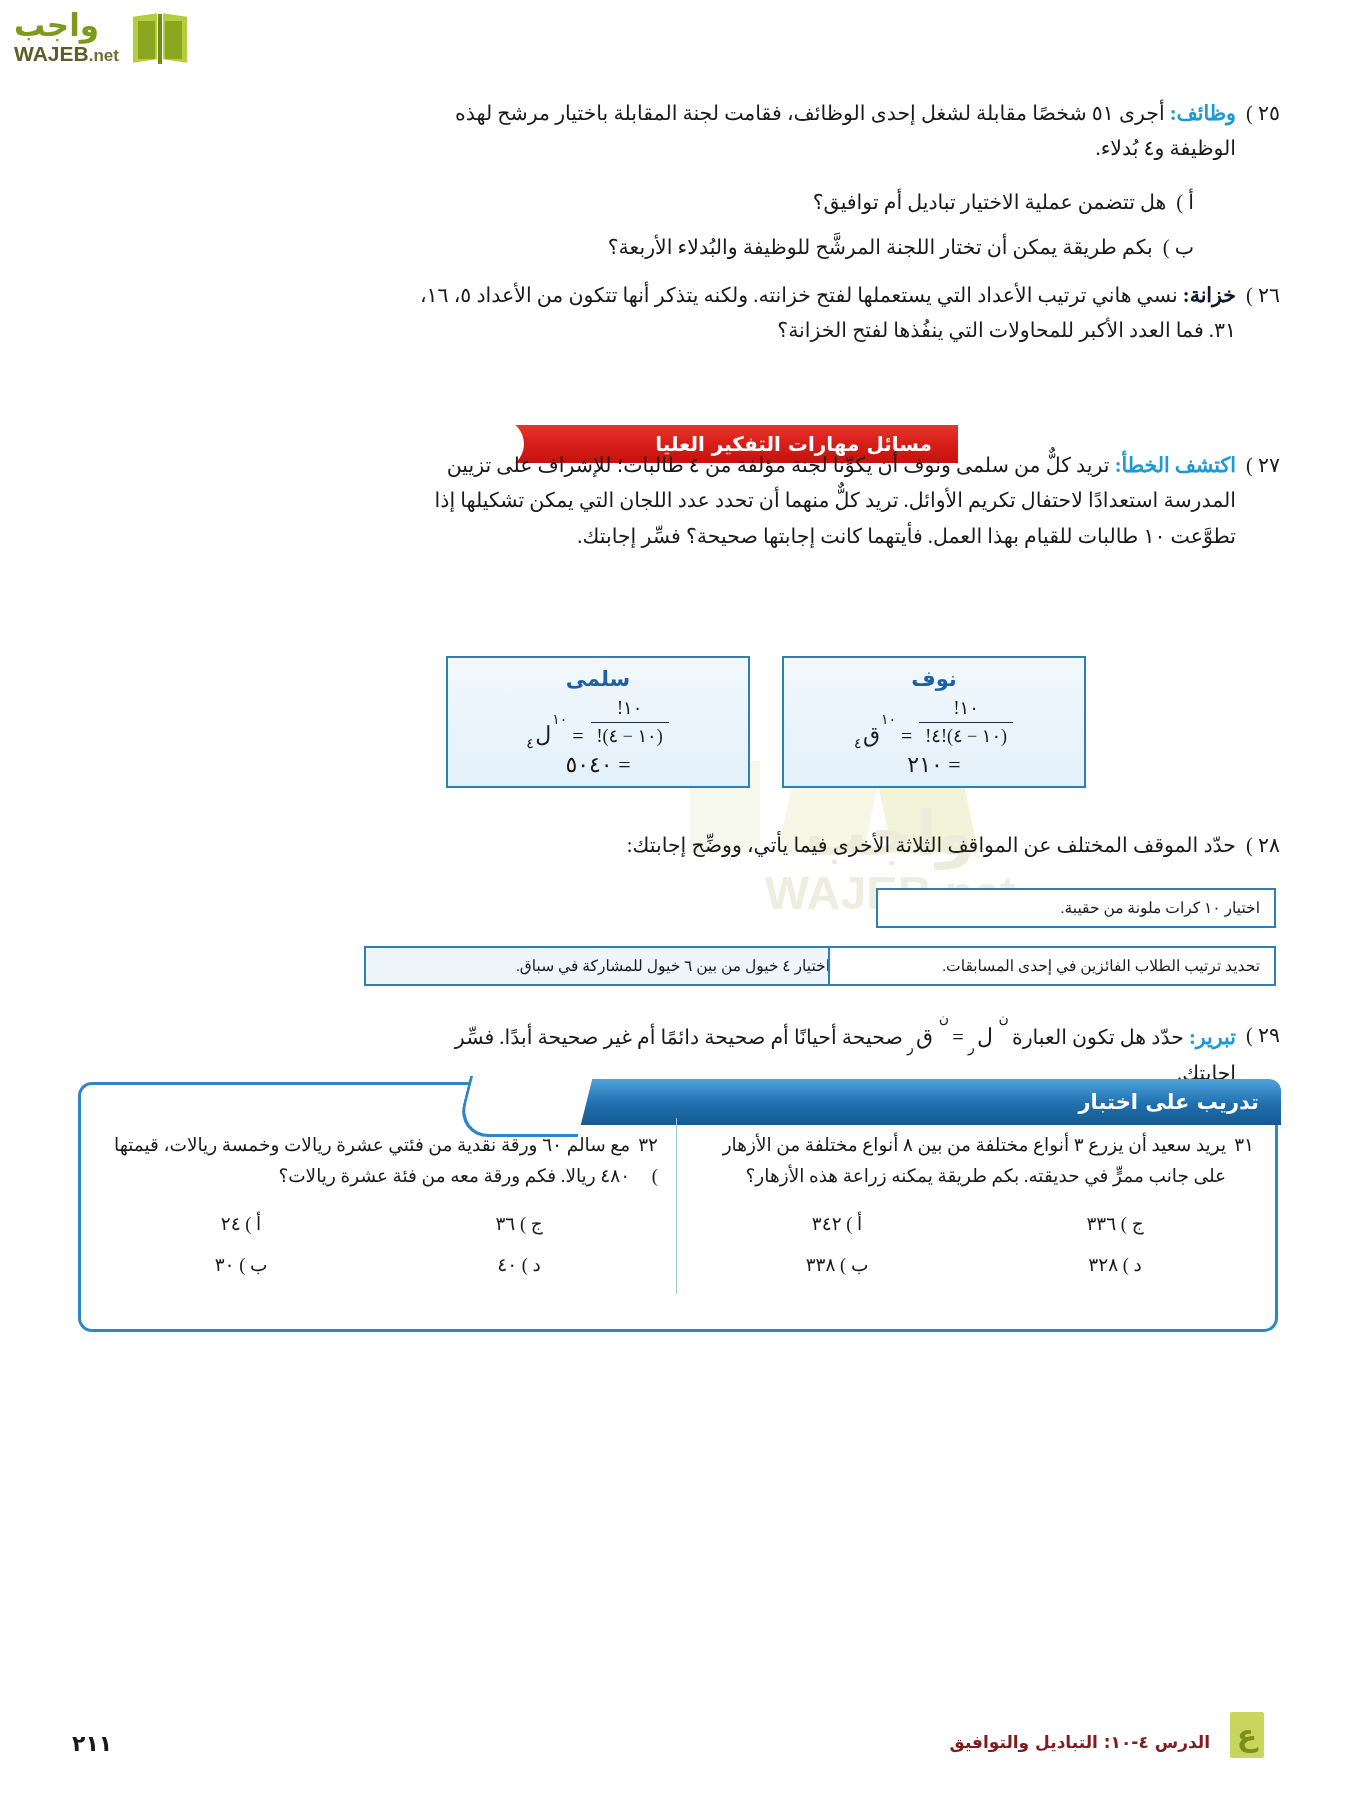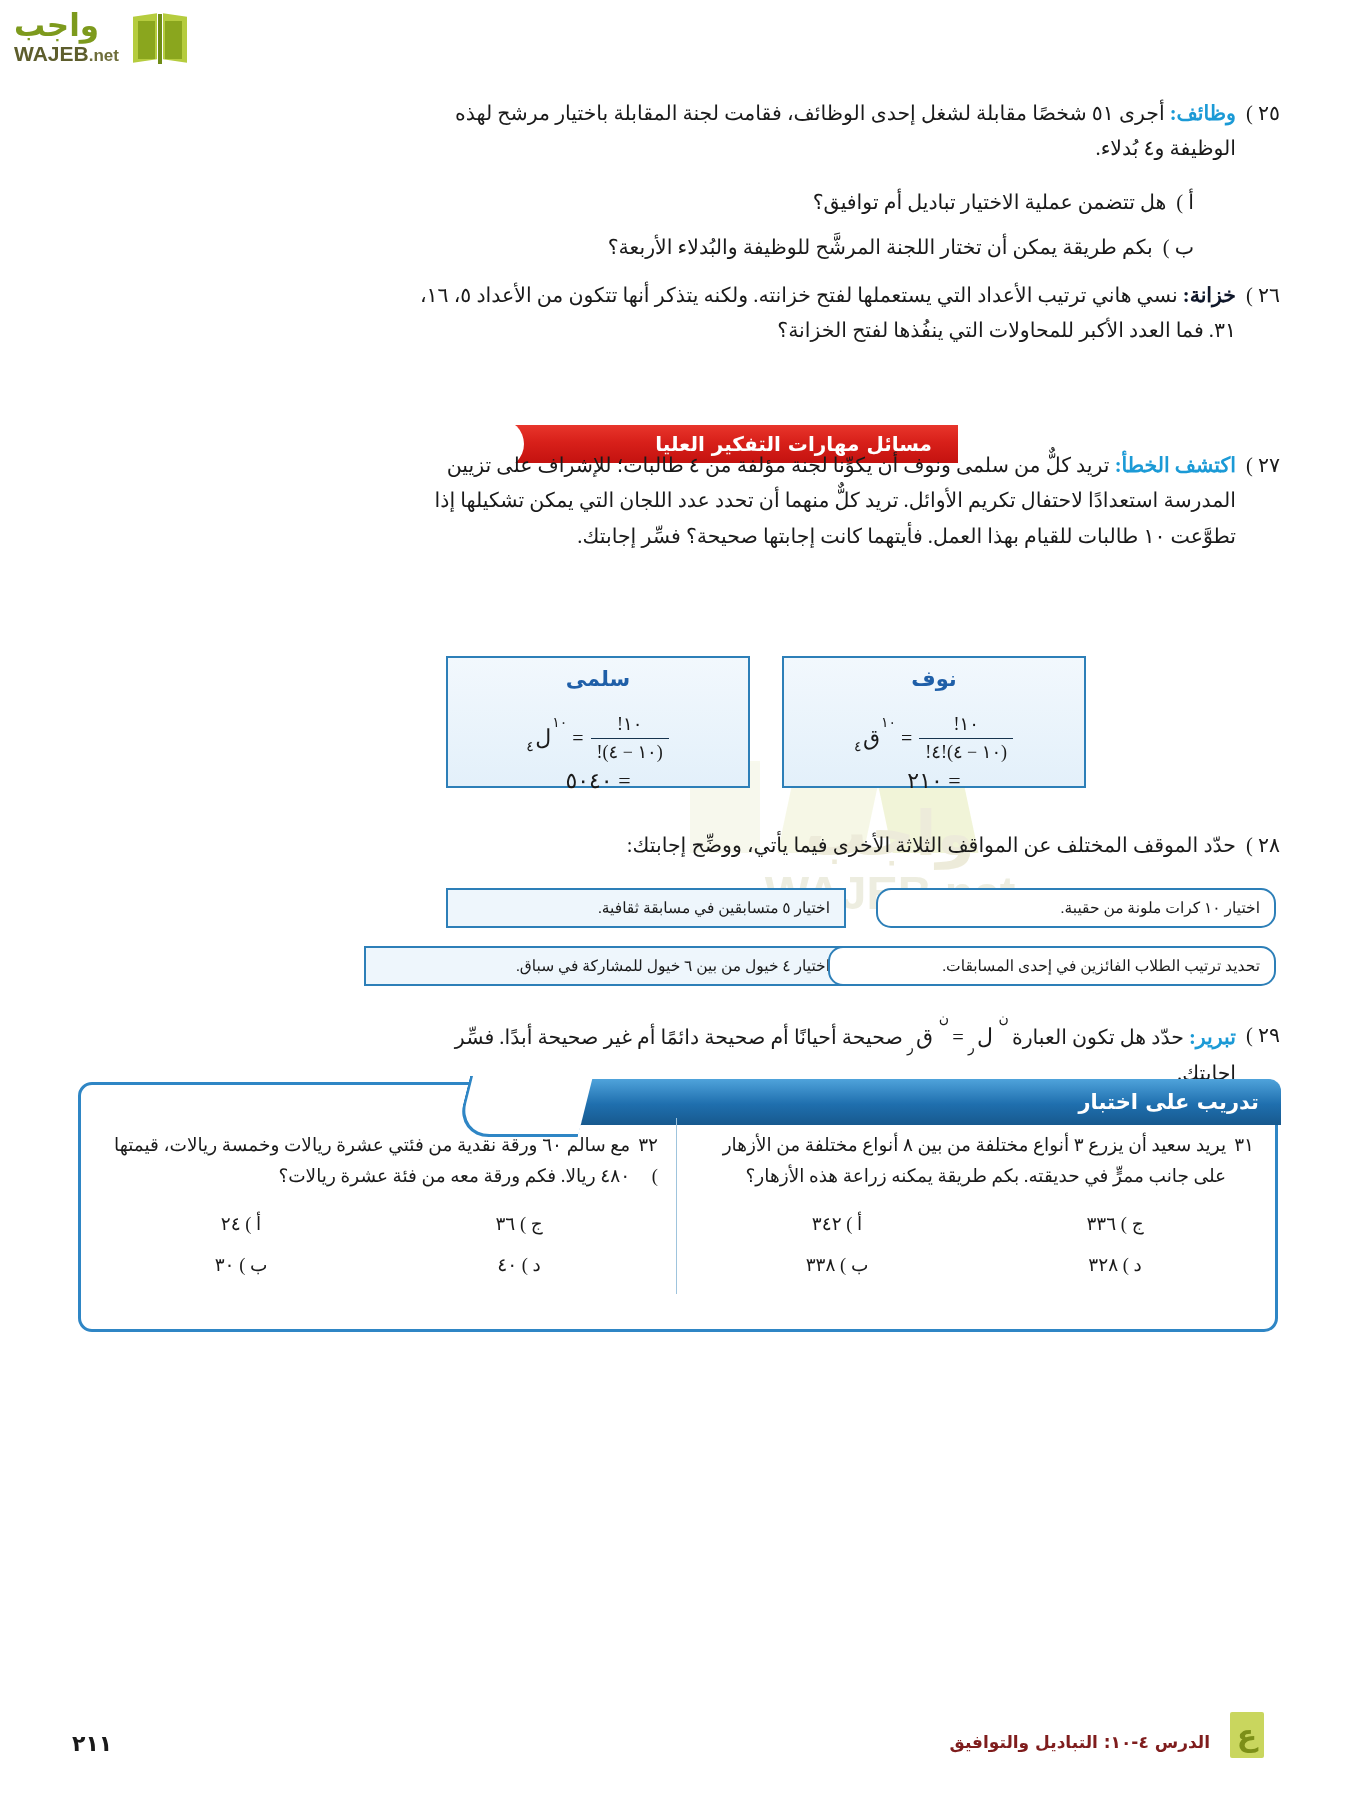--- a/index.html
+++ b/index.html
@@ -107,22 +107,22 @@
     background:linear-gradient(180deg,#f2f8fd 0%,#e3f0fa 100%);
     text-align:center;
     direction:rtl;
   }
   .fbox .nm{
     color:#1f5fa8; font-weight:bold; font-size:21px;
     font-family:"DejaVu Sans", sans-serif;
     margin-top:9px;
   }
   .frm{
-    display:flex; flex-direction:row-reverse; align-items:center;
-    justify-content:center; gap:7px; margin-top:22px;
+    display:flex; flex-direction:row-reverse; align-items:flex-end;
+    justify-content:center; gap:7px; margin-top:6px;
     font-size:20px;
   }
   .sym{ position:relative; display:inline-block; padding:0 14px 0 8px;}
   .sym .base{ font-size:22px; }
   .sym .sup{ position:absolute; top:-11px; right:-2px; font-size:14px;}
   .sym .sub2{ position:absolute; bottom:-4px; left:-1px; font-size:14px;}
   .frac{ display:inline-flex; flex-direction:column; align-items:center; line-height:1.25;}
   .frac .top{ padding:0 6px; font-size:18px;}
   .frac .bar{ width:100%; height:1.6px; background:#16334d; margin:2px 0;}
   .frac .bot{ padding:0 6px; font-size:18px;}
@@ -132,21 +132,21 @@
   .obox{
     position:absolute;
     border:2px solid #2d7fb8;
     background:#eef6fc;
     display:flex; align-items:center;
     direction:rtl;
     font-size:15.5px;
     padding:0 14px;
     box-sizing:border-box;
   }
-  .obox.plain{ background:#ffffff;border-radius:15px; }
+  .obox.plain{ background:#ffffff; }
 
   
   .testwrap{ position:absolute; left:78px; top:1082px; width:1200px; height:250px; }
   .testbox{
     position:absolute; inset:0;
     border:3px solid #2f86c5;
     border-radius:14px;
     background:#fff;
   }
   .testbar{
@@ -306,23 +306,20 @@
     <div class="res">= ٢١٠</div>
   </div>
 
   <div class="prob" style="right:78px; top:828px; width:880px;">
     <div class="prow">
       <div class="num">٢٨ )</div>
       <div class="body">حدّد الموقف المختلف عن المواقف الثلاثة الأخرى فيما يأتي، ووضِّح إجابتك:</div>
     </div>
   </div>
 
-  <div class="obox" style="right:512px; top:888px; width:400px; height:40px;">
-    <span>اختيار ٥ متسابقين في مسابقة ثقافية.</span>
-  </div>
   <div class="obox plain" style="right:82px; top:888px; width:400px; height:40px;">
     <span>اختيار ١٠ كرات ملونة من حقيبة.</span>
   </div>
   <div class="obox" style="right:512px; top:946px; width:482px; height:40px;">
     <span>اختيار ٤ خيول من بين ٦ خيول للمشاركة في سباق.</span>
   </div>
   <div class="obox plain" style="right:82px; top:946px; width:448px; height:40px;">
     <span>تحديد ترتيب الطلاب الفائزين في إحدى المسابقات.</span>
   </div>
 

